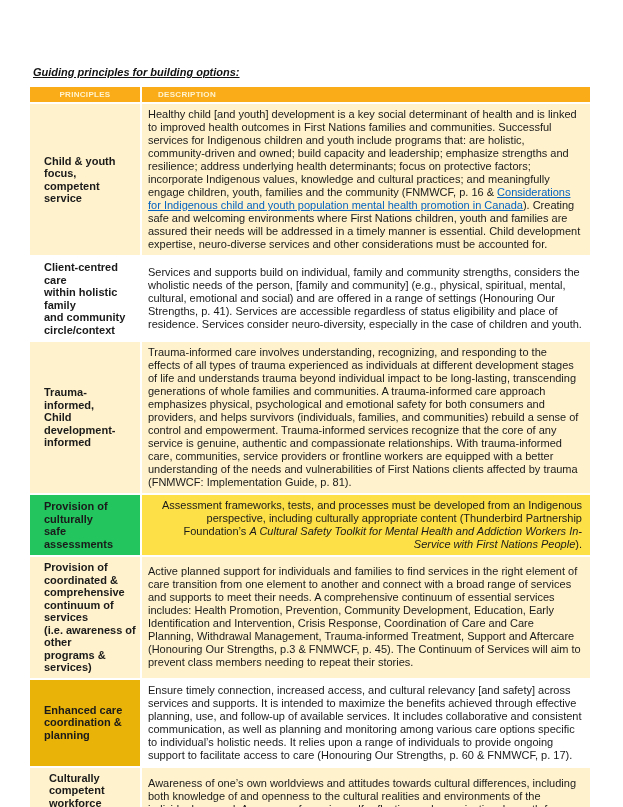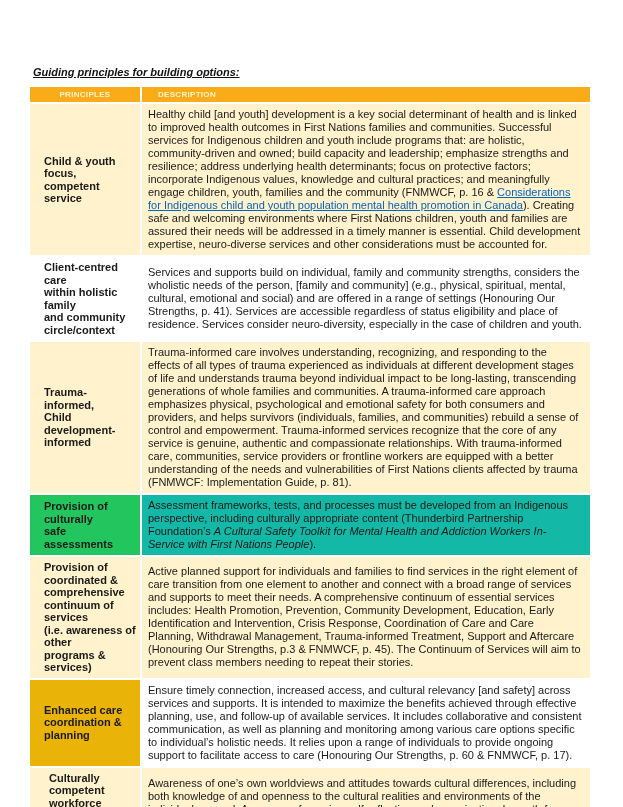--- a/index.html
+++ b/index.html
@@ -93,21 +93,21 @@
           </tr>
           <tr>
             <td class="principle-cell" style="background: rgb(255, 242, 204);">Trauma-informed,
 Child development-
 informed</td>
             <td class="description-cell" style="background: rgb(255, 242, 204);"><span>Trauma-informed care involves understanding, recognizing, and responding to the effects of all types of trauma experienced as individuals at different development stages of life and understands trauma beyond individual impact to be long-lasting, transcending generations of whole families and communities. A trauma-informed care approach emphasizes physical, psychological and emotional safety for both consumers and providers, and helps survivors (individuals, families, and communities) rebuild a sense of control and empowerment. Trauma-informed services recognize that the core of any service is genuine, authentic and compassionate relationships. With trauma-informed care, communities, service providers or frontline workers are equipped with a better understanding of the needs and vulnerabilities of First Nations clients affected by trauma (FNMWCF: Implementation Guide, p. 81).</span></td>
           </tr>
           <tr>
             <td class="principle-cell" style="background: #22c55e;">Provision of culturally
 safe assessments</td>
-            <td class="description-cell" style="background: #14b8a6;"><span>Assessment frameworks, tests, and processes must be developed from an Indigenous perspective, including culturally appropriate content (Thunderbird Partnership Foundation’s </span><em>A Cultural Safety Toolkit for Mental Health and Addiction Workers In-Service with First Nations People</em><span>).</span></td>
+            <td class="description-cell" style="background: #fde047; text-align: right;"><span>Assessment frameworks, tests, and processes must be developed from an Indigenous perspective, including culturally appropriate content (Thunderbird Partnership Foundation’s </span><em>A Cultural Safety Toolkit for Mental Health and Addiction Workers In-Service with First Nations People</em><span>).</span></td>
           </tr>
           <tr>
             <td class="principle-cell" style="background: rgb(255, 242, 204);">Provision of
 coordinated &amp;
 comprehensive
 continuum of services
 (i.e. awareness of other
 programs &amp; services)</td>
             <td class="description-cell" style="background: rgb(255, 242, 204);"><span>Active planned support for individuals and families to find services in the right element of care transition from one element to another and connect with a broad range of services and supports to meet their needs. A comprehensive continuum of essential services includes: Health Promotion, Prevention, Community Development, Education, Early Identification and Intervention, Crisis Response, Coordination of Care and Care Planning,  Withdrawal Management, Trauma-informed Treatment, Support and Aftercare (Honouring Our Strengths, p.3 &amp; FNMWCF, p. 45). The Continuum of Services will aim to prevent class members needing to repeat their stories.</span></td>
           </tr>

